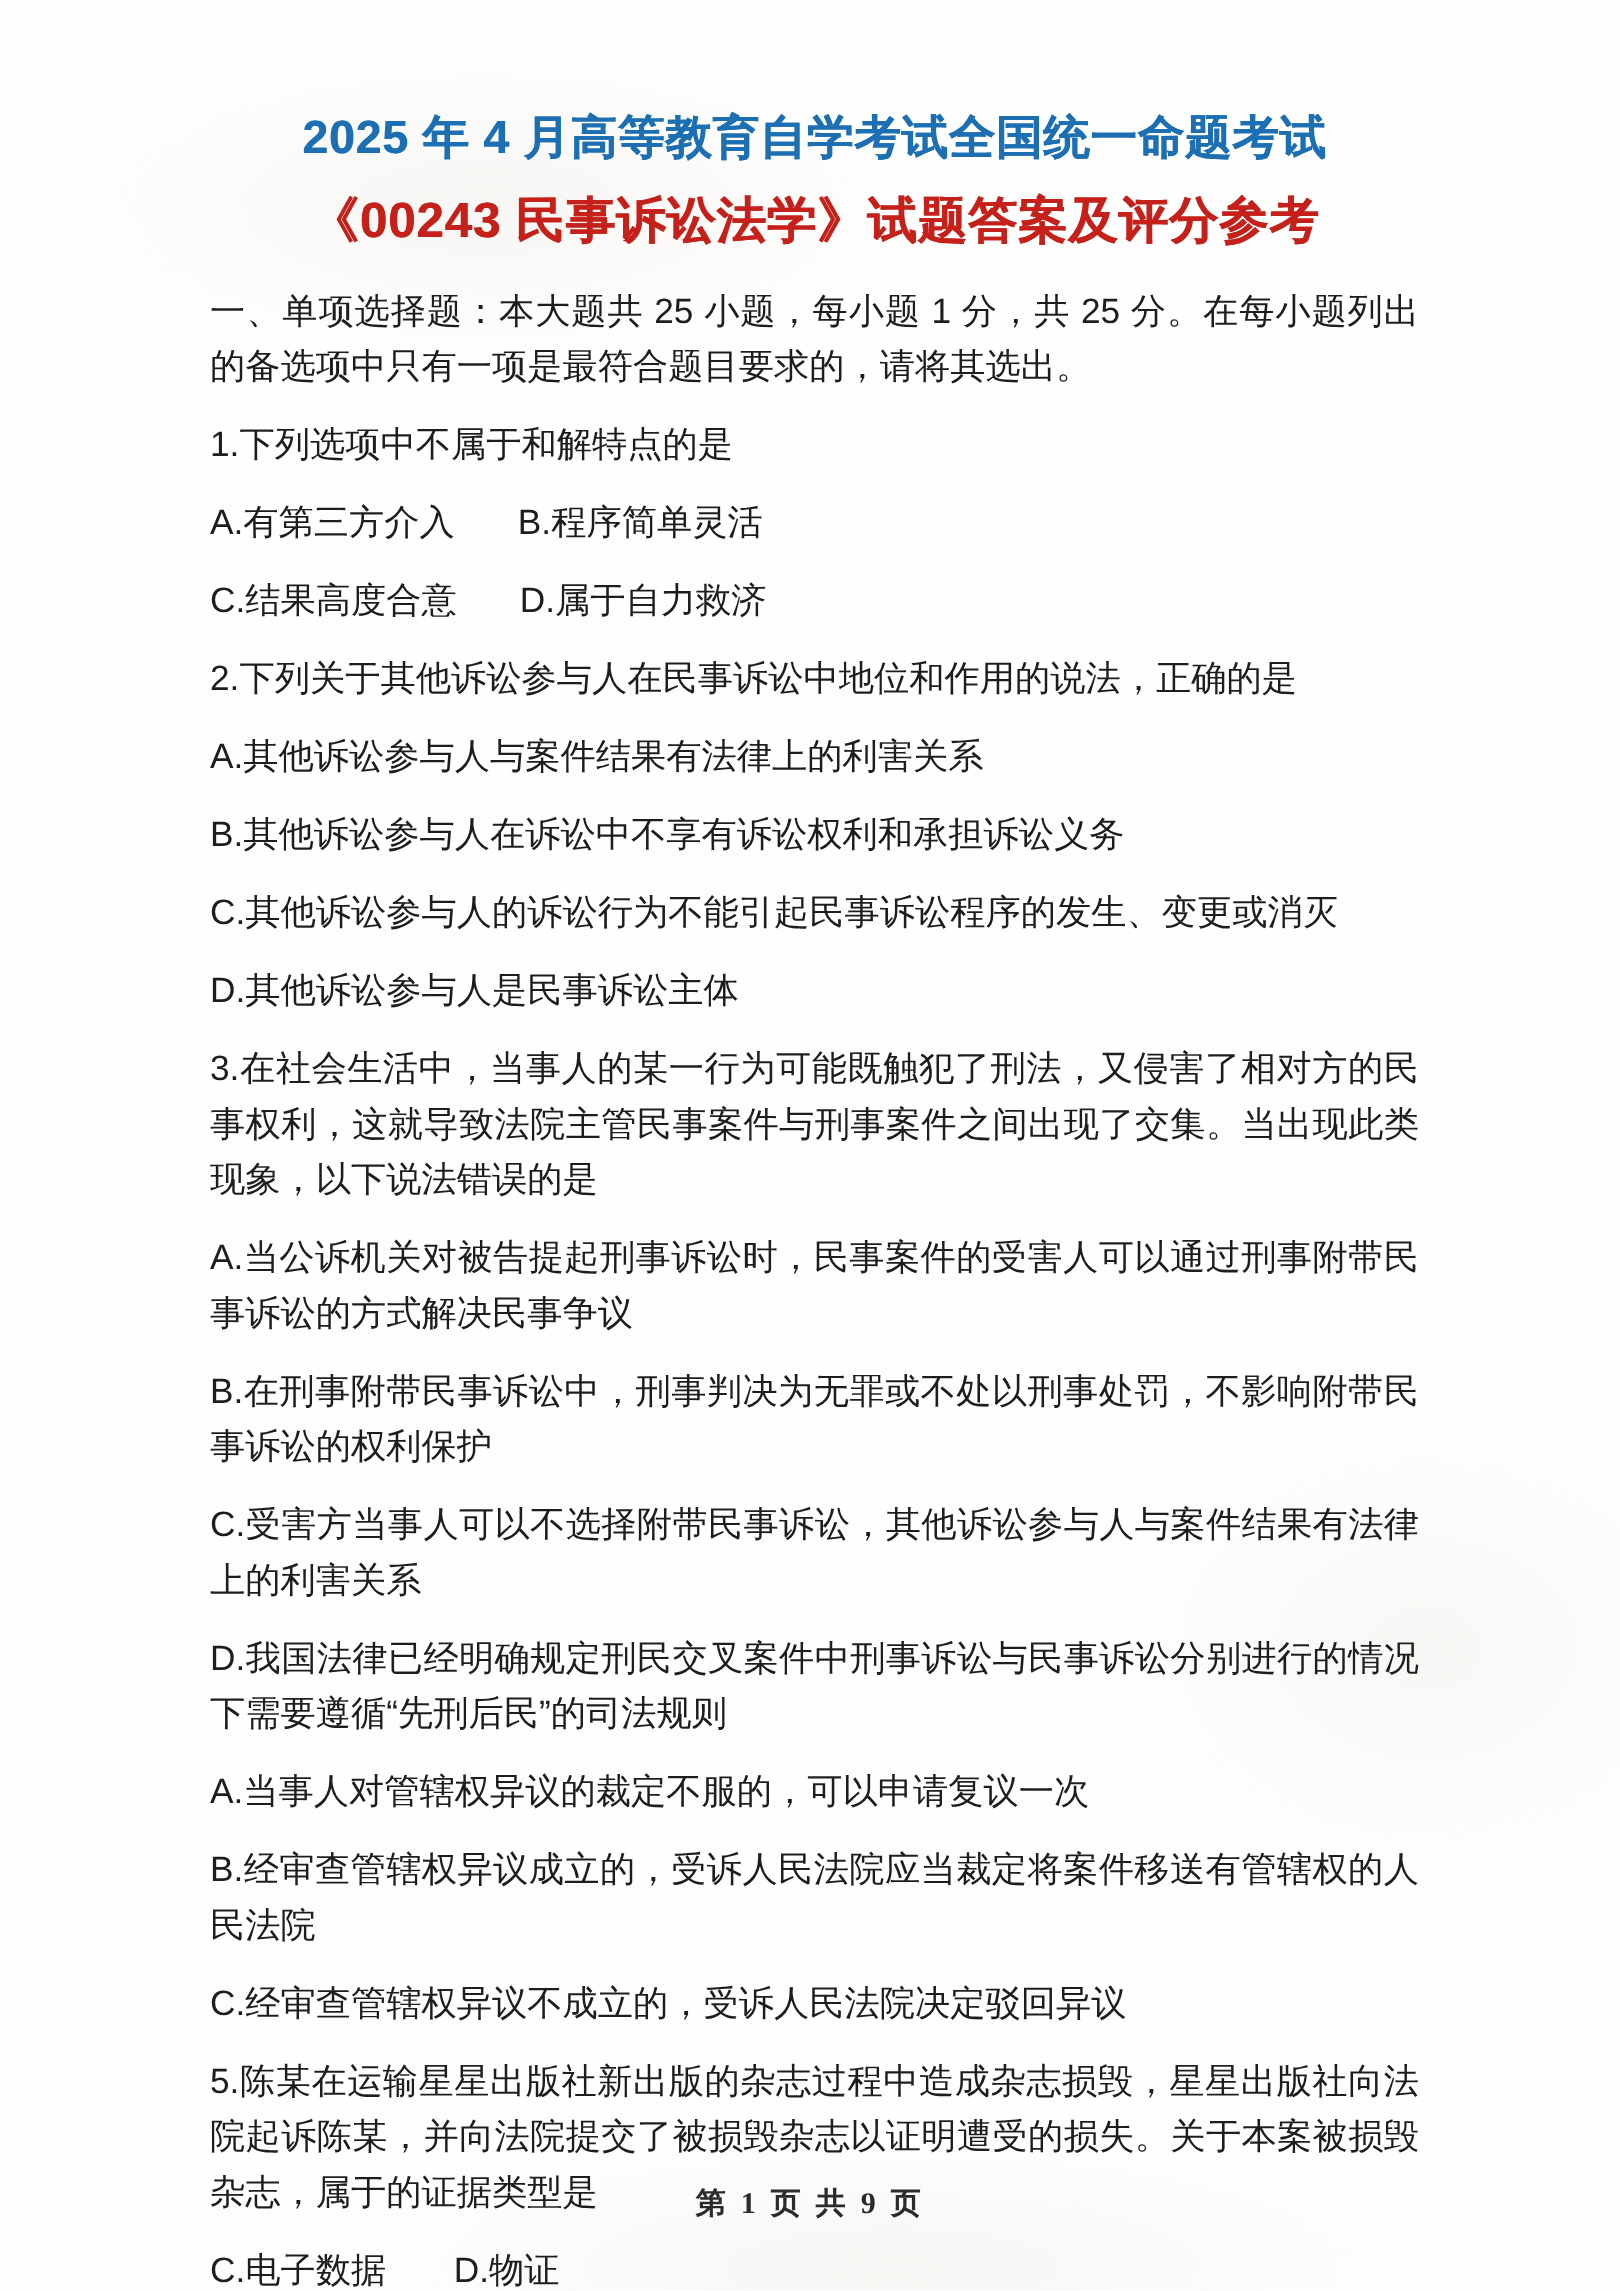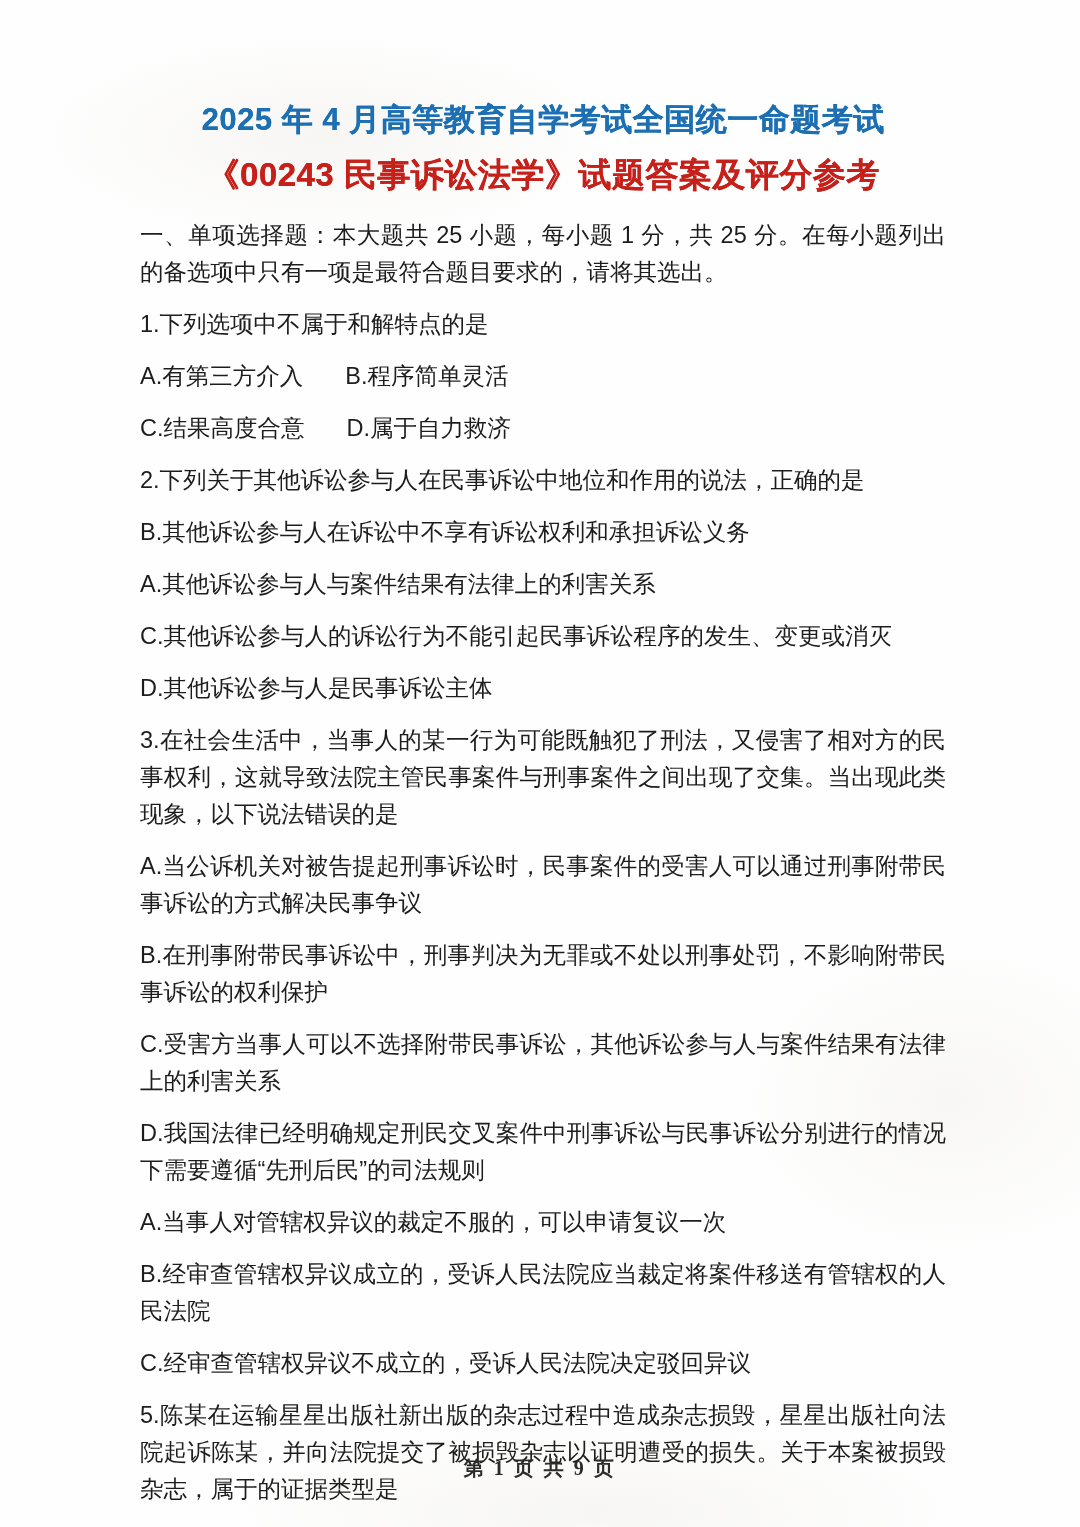--- a/index.html
+++ b/index.html
@@ -30,21 +30,21 @@
 
   .content {
     position: absolute;
     left: 125px;
     top: 0;
     width: 836px;
   }
 
   
   .title-block {
-    padding-top: 104px;
+    padding-top: 76px;
     text-align: center;
   }
   .doc-title-1 {
     font-size: 31px;
     font-weight: bold;
     color: #1c6fb2;
     letter-spacing: 0.5px;
     line-height: 1.0;
     white-space: nowrap;
     margin: 0 0 23px 0;
@@ -114,22 +114,22 @@
 
     <div class="body-block">
 
       <p class="para section-head">一、单项选择题：本大题共 25 小题，每小题 1 分，共 25 分。在每小题列出的备选项中只有一项是最符合题目要求的，请将其选出。</p>
 
       <p class="para q-stem">1.下列选项中不属于和解特点的是</p>
       <p class="para opt-row"><span>A.有第三方介入</span><span class="opt-gap" style="width:42px"></span><span>B.程序简单灵活</span></p>
       <p class="para opt-row"><span>C.结果高度合意</span><span class="opt-gap" style="width:42px"></span><span>D.属于自力救济</span></p>
 
       <p class="para q-stem">2.下列关于其他诉讼参与人在民事诉讼中地位和作用的说法，正确的是</p>
+      <p class="para">A.其他诉讼参与人与案件结果有法律上的利害关系</p>
       <p class="para">B.其他诉讼参与人在诉讼中不享有诉讼权利和承担诉讼义务</p>
-      <p class="para">A.其他诉讼参与人与案件结果有法律上的利害关系</p>
       <p class="para">C.其他诉讼参与人的诉讼行为不能引起民事诉讼程序的发生、变更或消灭</p>
       <p class="para">D.其他诉讼参与人是民事诉讼主体</p>
 
       <p class="para q-stem">3.在社会生活中，当事人的某一行为可能既触犯了刑法，又侵害了相对方的民事权利，这就导致法院主管民事案件与刑事案件之间出现了交集。当出现此类现象，以下说法错误的是</p>
       <p class="para">A.当公诉机关对被告提起刑事诉讼时，民事案件的受害人可以通过刑事附带民事诉讼的方式解决民事争议</p>
       <p class="para">B.在刑事附带民事诉讼中，刑事判决为无罪或不处以刑事处罚，不影响附带民事诉讼的权利保护</p>
       <p class="para">C.受害方当事人可以不选择附带民事诉讼，其他诉讼参与人与案件结果有法律上的利害关系</p>
       <p class="para">D.我国法律已经明确规定刑民交叉案件中刑事诉讼与民事诉讼分别进行的情况下需要遵循“先刑后民”的司法规则</p>
 
       <p class="para">A.当事人对管辖权异议的裁定不服的，可以申请复议一次</p>

